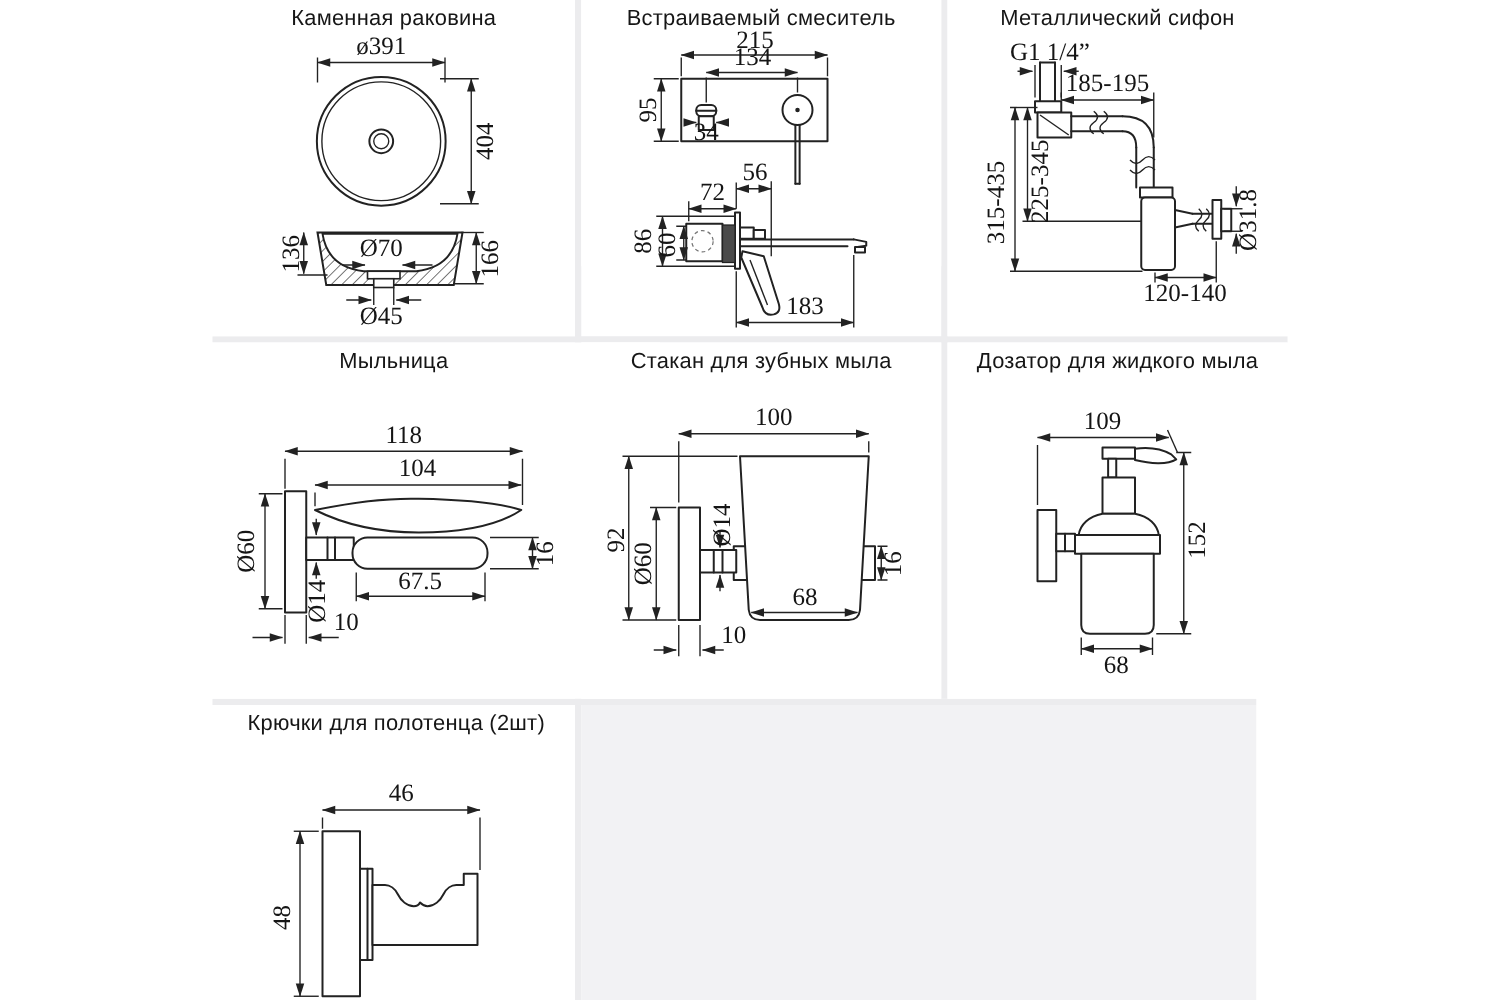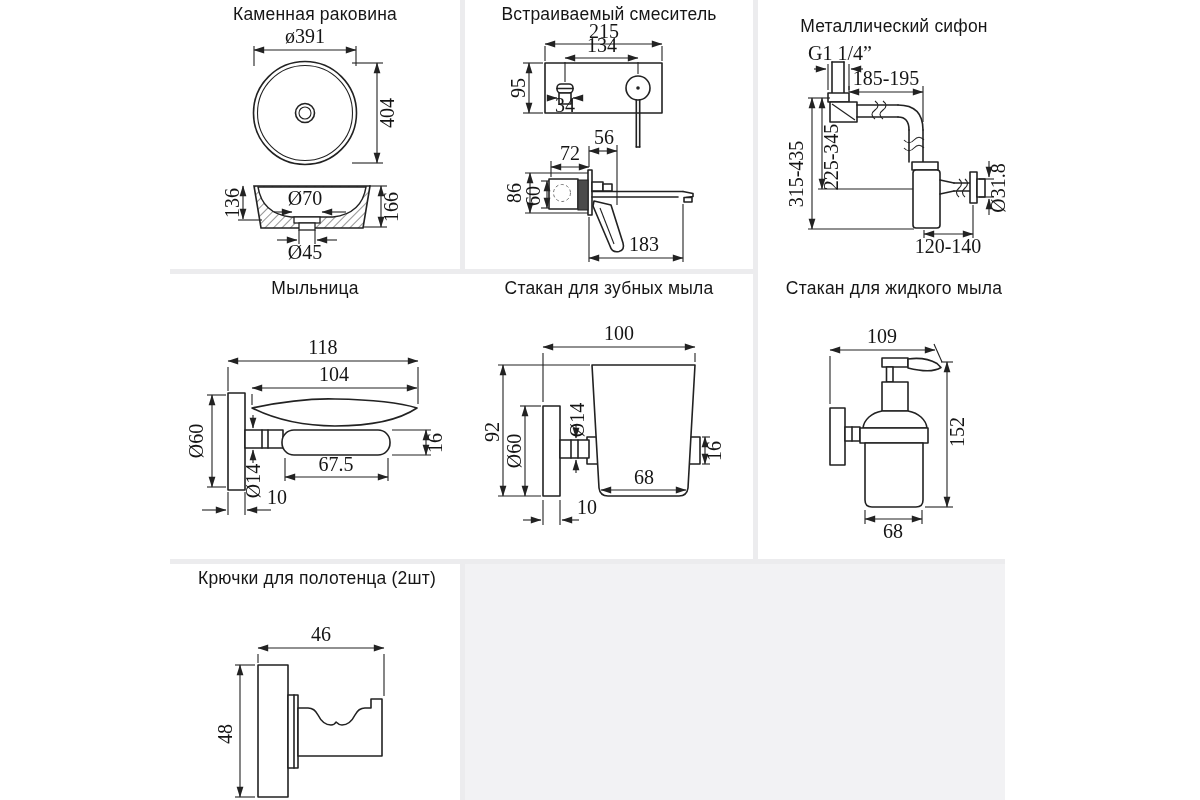--- a/index.html
+++ b/index.html
@@ -161,21 +161,21 @@
       <line class="d" x1="82" y1="181" x2="82" y2="208" marker-start="url(#ae)" marker-end="url(#ae)"></line>
       <text class="t" text-anchor="middle" transform="rotate(-90 75 196)" x="75" y="196">60</text>
 
       <line class="d" x1="124" y1="217" x2="124" y2="262"></line>
       <line class="d" x1="218" y1="204" x2="218" y2="262"></line>
       <line class="d" x1="124" y1="258" x2="218" y2="258" marker-start="url(#ae)" marker-end="url(#ae)"></line>
       <text class="t" x="179" y="251" text-anchor="middle">183</text>
     </svg>
   </section>
 
-  <section class="tile" style="left:758px;top:12px;width:272px;height:269px">
+  <section class="tile" style="left:758px;top:0;width:272px;height:269px">
     <h2>Металлический сифон</h2>
     <svg viewBox="0 0 272 269" width="272" height="269">
       <g>
         <line class="ln" x1="74" y1="50" x2="86" y2="50"></line>
         <line class="ln" x1="74" y1="50" x2="74" y2="81"></line>
         <line class="ln" x1="86" y1="50" x2="86" y2="81"></line>
         <rect class="o" x="70" y="81" width="21" height="9"></rect>
         <rect class="o" x="72" y="90" width="27" height="20"></rect>
         <line class="thin" x1="74" y1="92" x2="97" y2="108"></line>
         <line class="ln" x1="99" y1="93" x2="140" y2="93"></line>
@@ -320,21 +320,21 @@
 
       <line class="d" x1="78" y1="226" x2="78" y2="251"></line>
       <line class="d" x1="95" y1="226" x2="95" y2="251"></line>
       <line class="d" x1="58" y1="246" x2="76" y2="246" marker-end="url(#ae)"></line>
       <line class="d" x1="114" y1="246" x2="97" y2="246" marker-end="url(#ae)"></line>
       <text class="t" x="122" y="240" text-anchor="middle">10</text>
     </svg>
   </section>
 
   <section class="tile" style="left:758px;top:274px;width:272px;height:285px">
-    <h2>Стакан для жидкого мыла</h2>
+    <h2>Дозатор для жидкого мыла</h2>
     <svg viewBox="0 0 272 285" width="272" height="285">
       <g>
         <rect class="o" x="72" y="134" width="15" height="57"></rect>
         <rect class="o" x="87" y="153" width="15" height="14"></rect>
         <line class="ln" x1="94" y1="153" x2="94" y2="167"></line>
         <rect class="o" x="124" y="84" width="26" height="9"></rect>
         <path class="o" d="M150,85 C161,83.5 172,85.5 179,89.5 L183,93.5 C176,98 162,97 150,94 Z"></path>
         <rect class="o" x="128.5" y="93" width="6.5" height="15"></rect>
         <rect class="o" x="124" y="108" width="26" height="29"></rect>
         <path class="o" d="M124,137 L150,137 C161,139 168,146 169,154 L105,154 C106,146 113,139 124,137 Z"></path>

